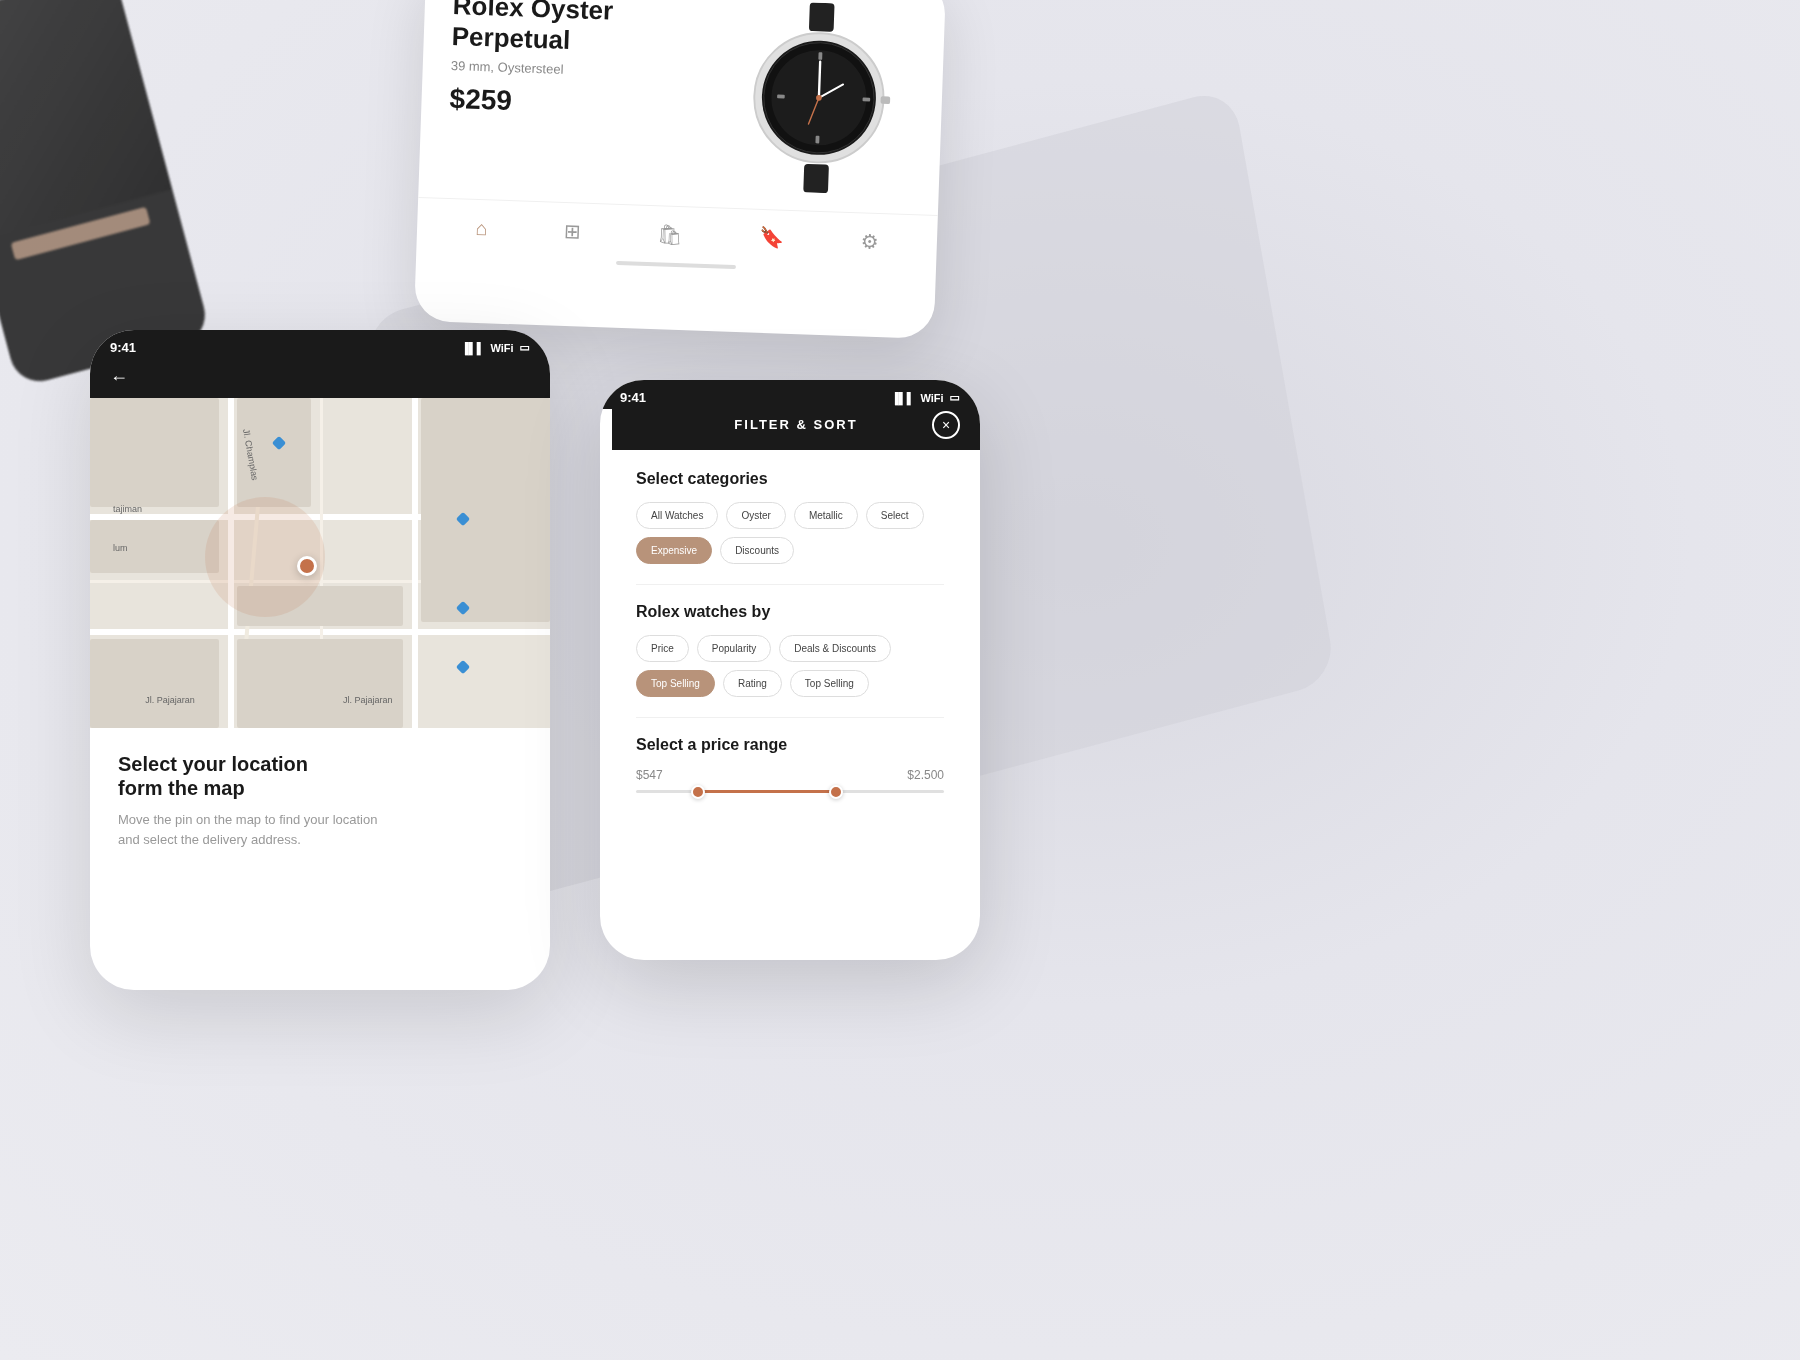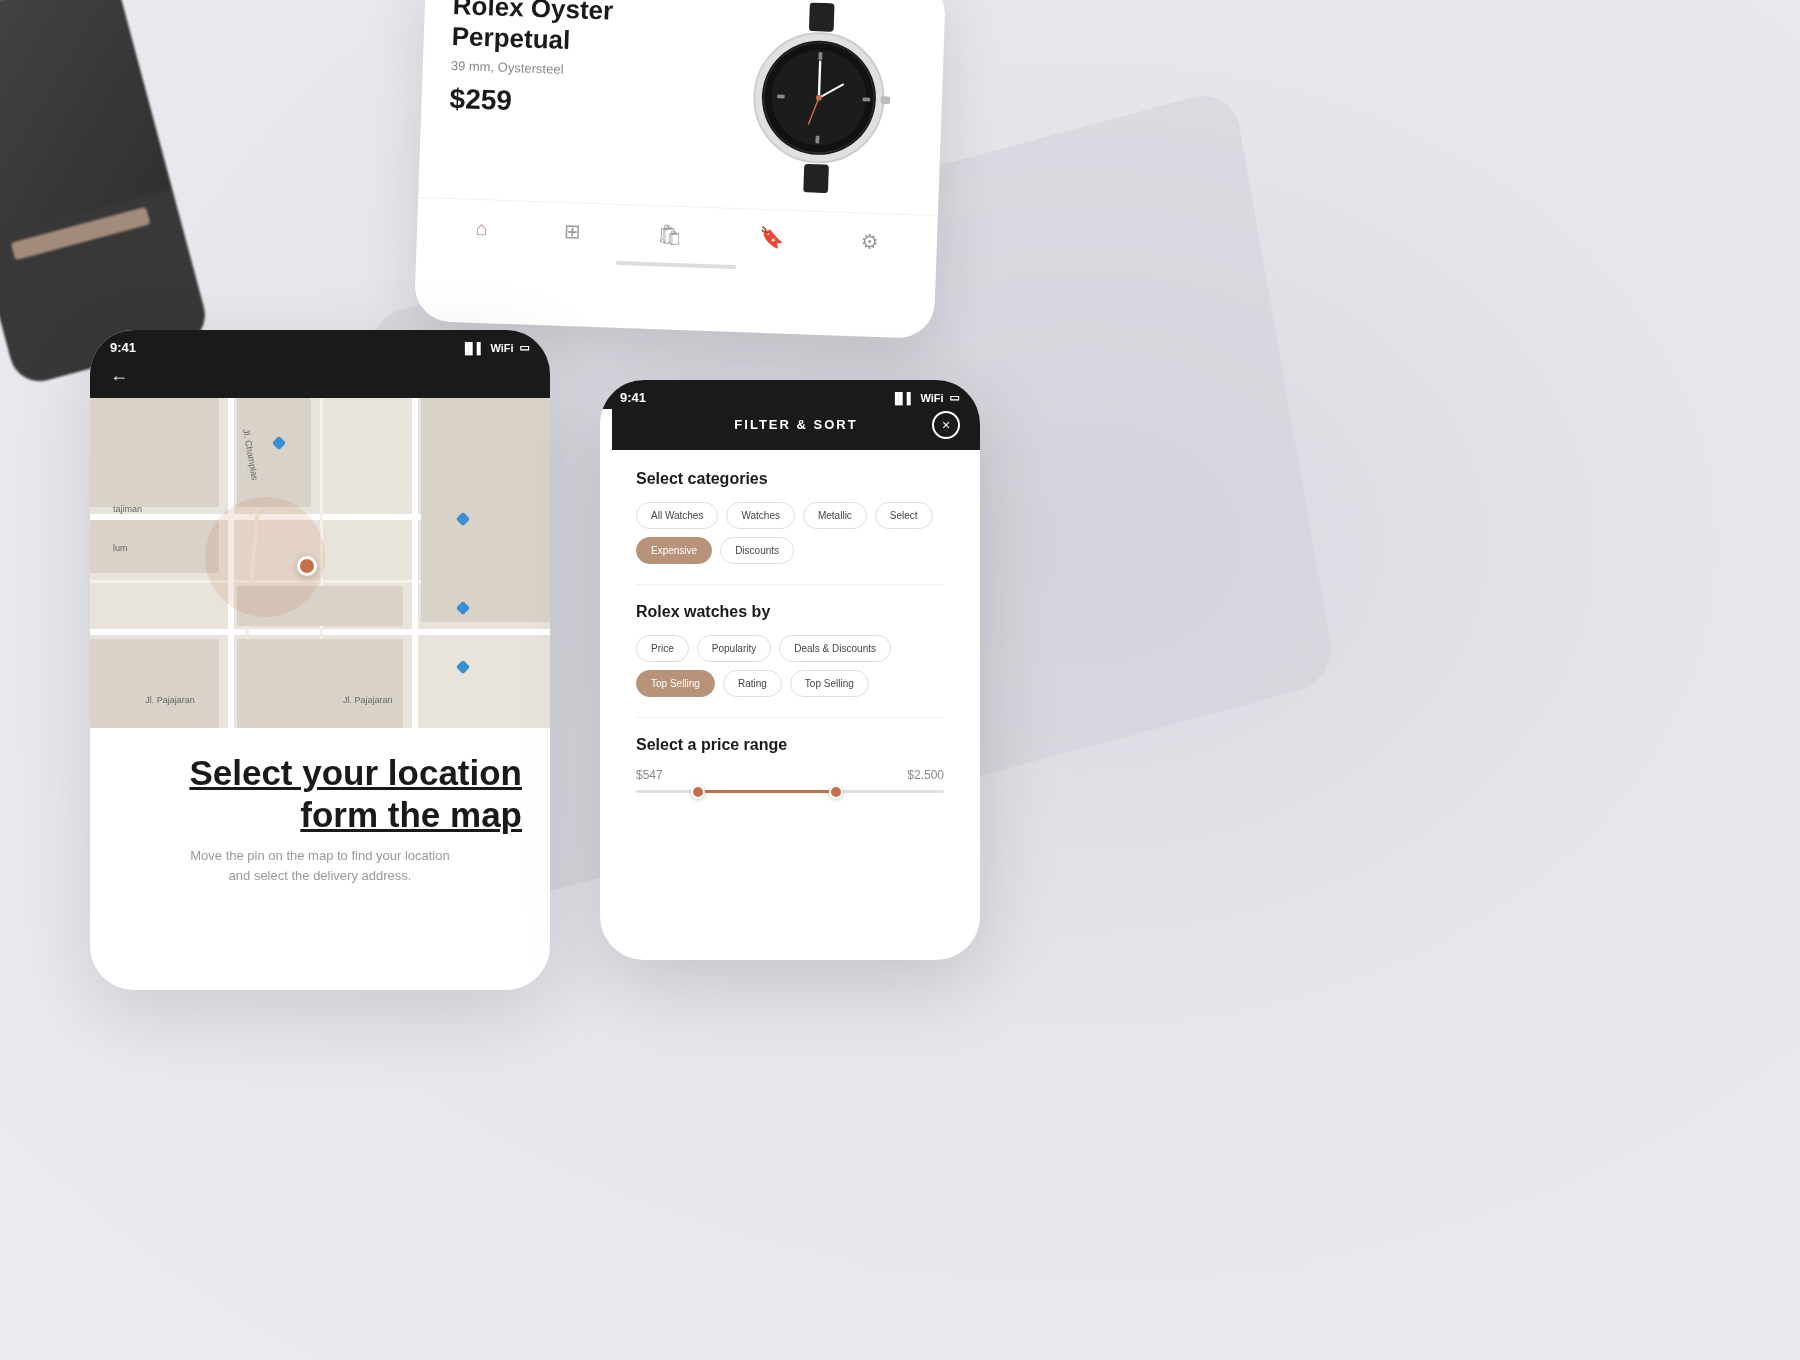--- a/index.html
+++ b/index.html
@@ -229,31 +229,30 @@
       background: #3a8fd4;
       border-radius: 2px;
       transform: rotate(45deg);
     }
     
     .map-bottom {
       padding: 24px 28px 20px;
       background: #fff;
     }
     .map-title {
-      font-size: 35px;
+      font-size: 20px;
       font-weight: 800;
       color: #1a1a1a;
       line-height: 1.2;
-      text-align: right;
-      text-decoration: underline;
+      text-align: left;
     }
     .map-subtitle {
       font-size: 13px;
       color: #999;
-      text-align: center;
+      text-align: left;
       margin-top: 10px;
       line-height: 1.5;
     }
 
     
     .phone-filter {
       position: absolute;
       top: 380px;
       left: 600px;
       width: 380px;
@@ -504,21 +503,21 @@
   <div class="filter-header">
     <span class="filter-title">FILTER &amp; SORT</span>
     <div class="filter-close">
       <span>×</span>
     </div>
   </div>
   <div class="filter-body">
     <div class="filter-section-title">Select categories</div>
     <div class="filter-chips">
       <div class="chip">All Watches</div>
-      <div class="chip">Watches</div>
+      <div class="chip">Oyster</div>
       <div class="chip">Metallic</div>
       <div class="chip">Select</div>
       <div class="chip active">Expensive</div>
       <div class="chip">Discounts</div>
     </div>
     <div class="filter-divider"></div>
     <div class="filter-section-title">Rolex watches by</div>
     <div class="filter-chips">
       <div class="chip">Price</div>
       <div class="chip">Popularity</div>

